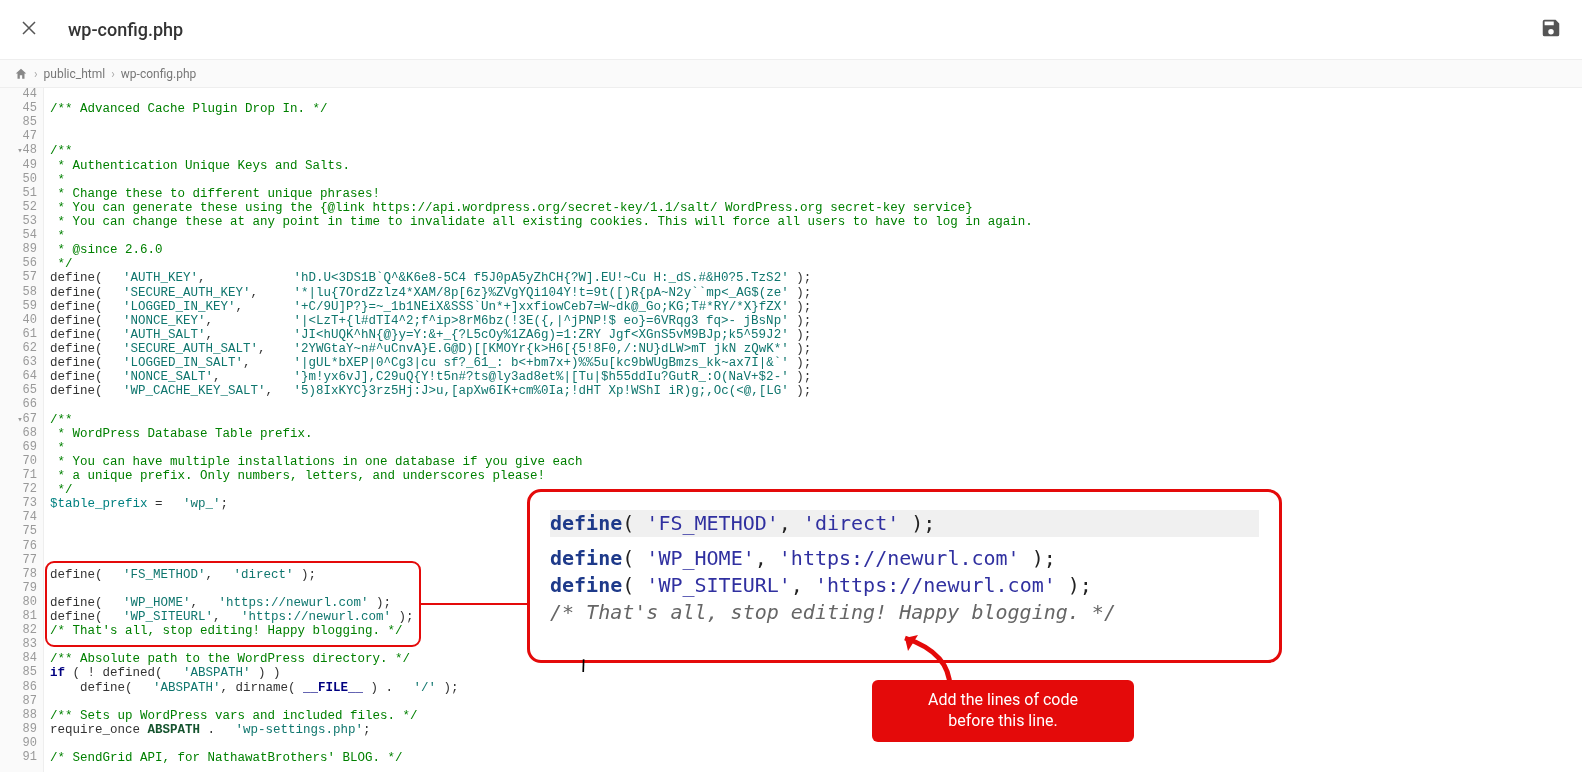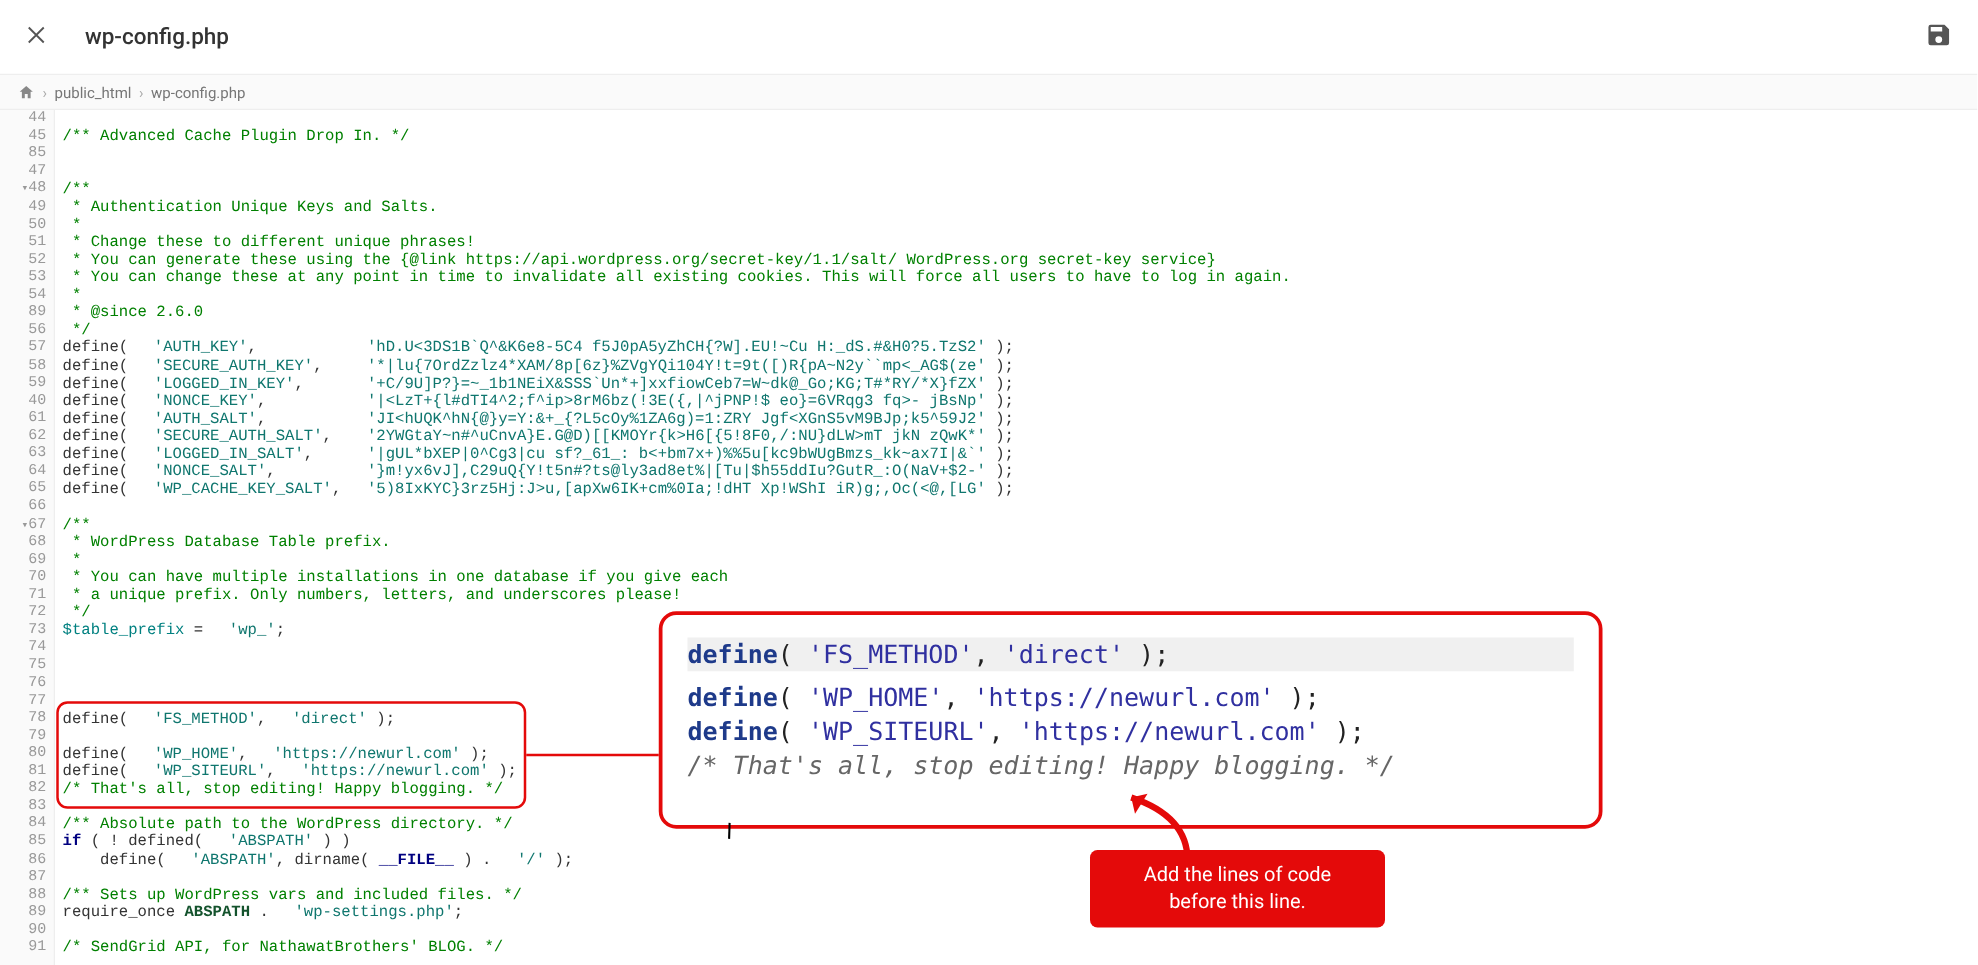--- a/index.html
+++ b/index.html
@@ -131,21 +131,21 @@
     left: 890px;
     top: 633px;
     width: 80px;
     height: 60px;
   }
 
   .instruction {
     position: absolute;
     left: 872px;
     top: 680px;
-    width: 236px;
+    width: 262px;
     background: #e40a0a;
     color: #fff;
     text-align: center;
     padding: 10px 14px;
     border-radius: 6px;
     font-size: 16px;
     line-height: 1.3;
   }
 </style>
 </head>

